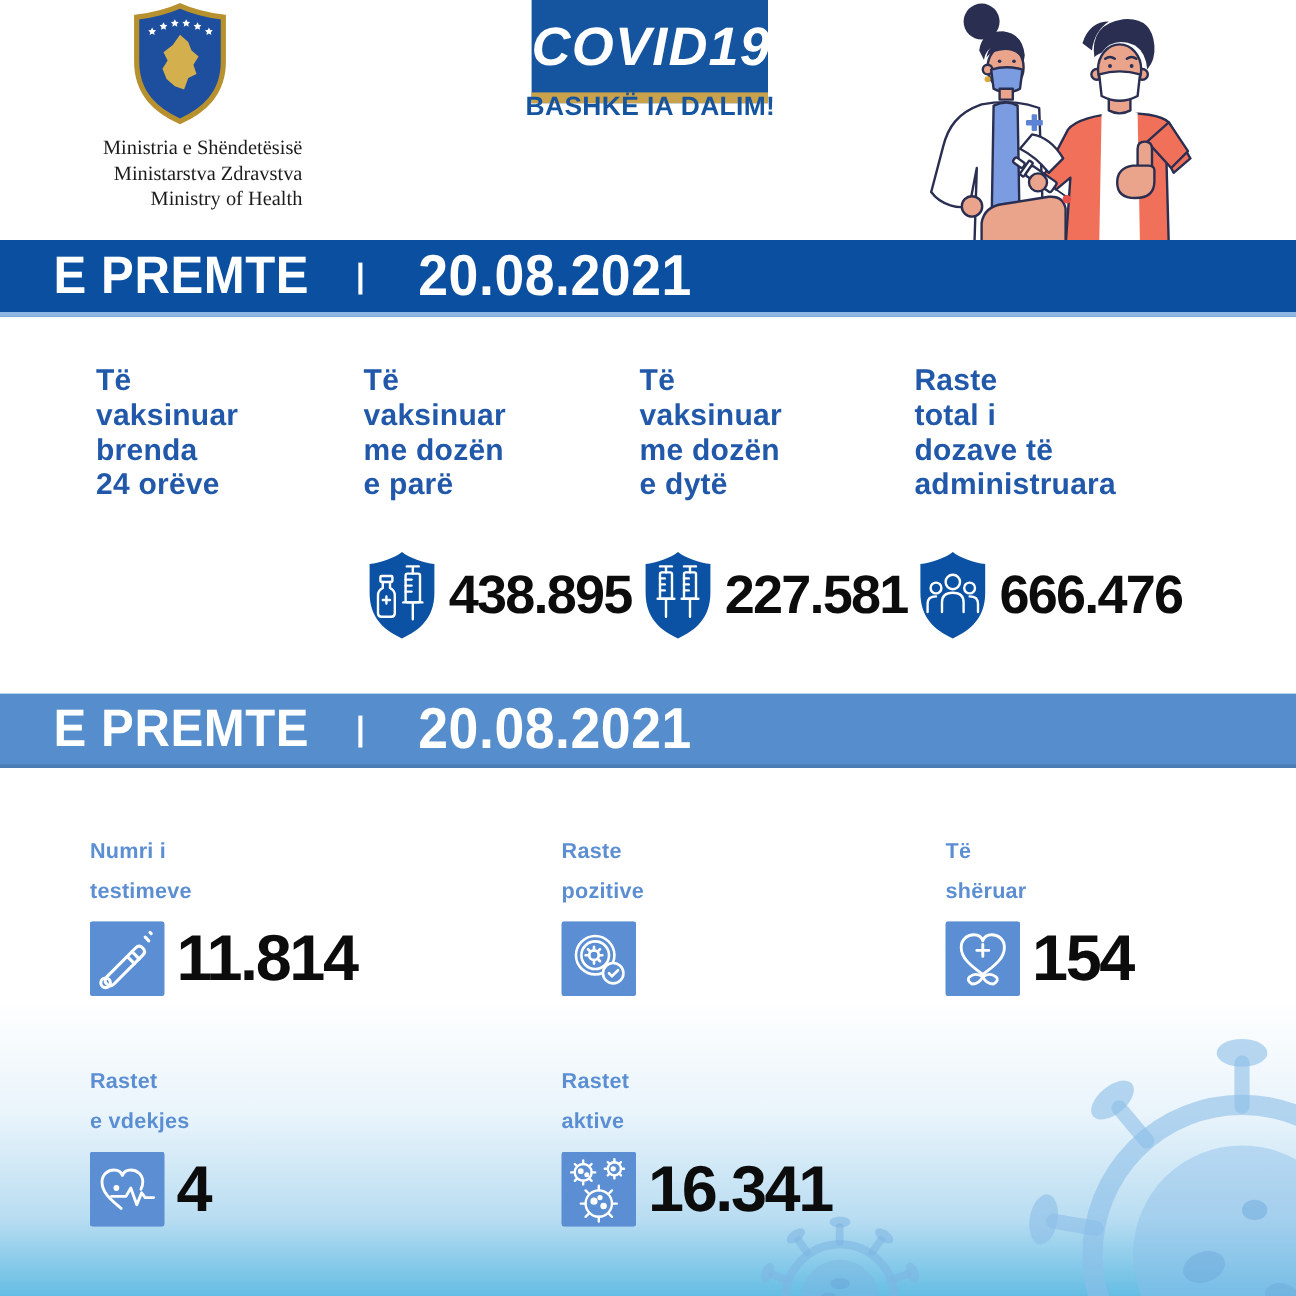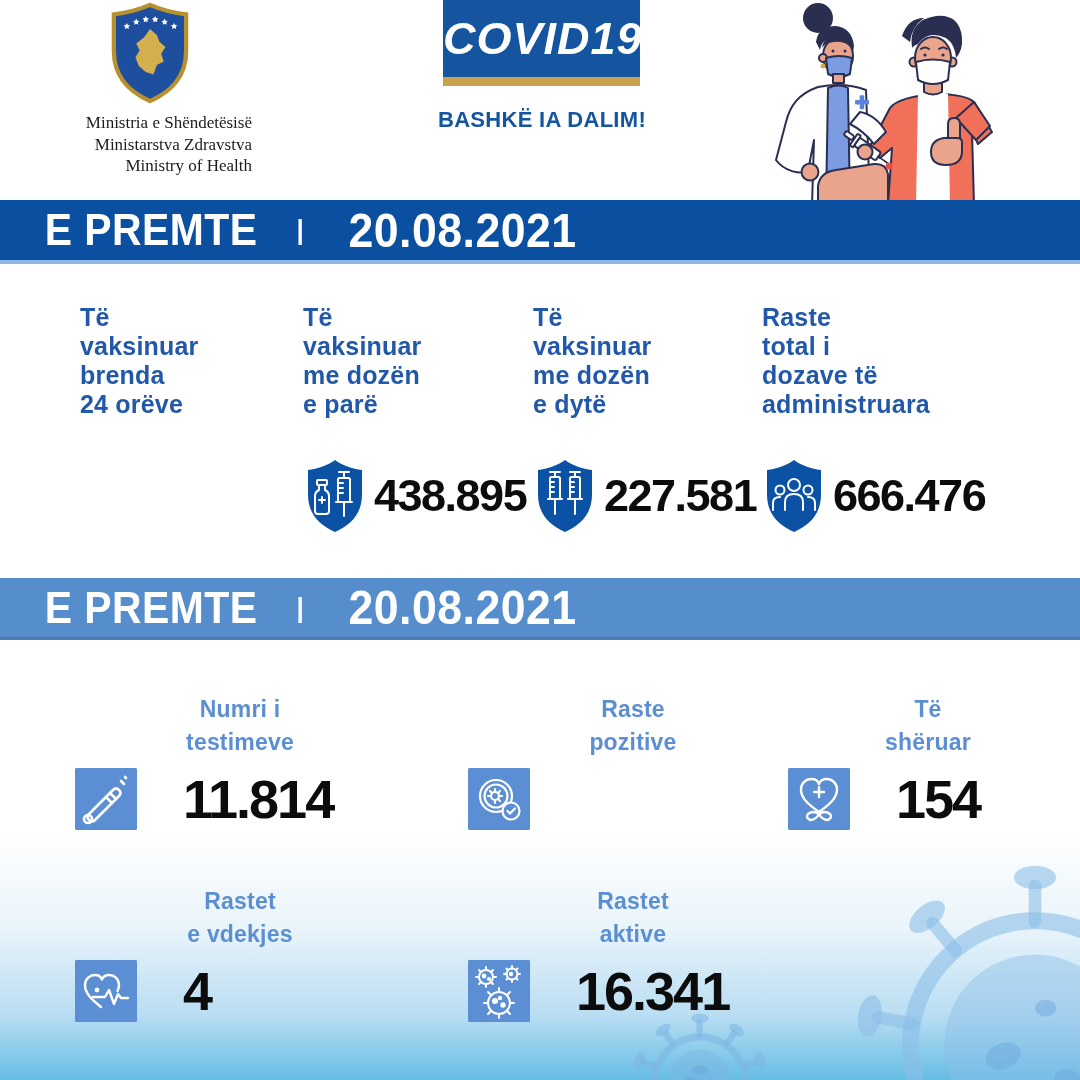--- a/index.html
+++ b/index.html
@@ -8,40 +8,40 @@
     background:linear-gradient(180deg,#ffffff 0%,#ffffff 77%,#e9f4fb 86%,#b9ddf2 94%,#65bde4 100%);
     font-family:"Liberation Sans",sans-serif;
   }
   
   .ministry{position:absolute;left:48px;top:0;width:204px;text-align:right;}
   .ministry svg{display:block;margin:0 auto;}
   .ministry-text{margin-top:6px;font-family:"Liberation Serif",serif;font-size:17px;line-height:21.5px;color:#1c1c1c;}
   .covid-badge{position:absolute;left:443px;top:0;width:197px;height:86px;background:#15549f;}
   .covid-badge .title{display:block;text-align:left;line-height:77px;color:#ffffff;font-size:45px;font-weight:bold;letter-spacing:1px;font-style:italic;}
   .covid-badge .gold{position:absolute;left:0;bottom:0;width:100%;height:9px;background:#c9a24b;}
-  .slogan{position:absolute;left:427px;top:107px;width:230px;text-align:center;color:#15549f;font-size:22px;font-weight:bold;letter-spacing:.3px;}
+  .slogan{position:absolute;left:427px;top:76px;width:230px;text-align:center;color:#15549f;font-size:22px;font-weight:bold;letter-spacing:.3px;}
   .illustration{position:absolute;left:752px;top:0;}
   
   .banner{position:absolute;left:0;width:1080px;display:flex;align-items:center;box-sizing:border-box;color:#fff;text-align:center;}
   .banner-inner{display:flex;align-items:center;transform:scaleX(.93);transform-origin:left center;}
   .banner1{top:200px;height:64px;background:#0a4fa0;border-bottom:4px solid #8fb7e4;}
   .banner2{top:578px;height:62px;background:#568ecd;border-bottom:3px solid #4a7cb5;}
   .banner .day{margin-left:48px;font-size:44px;font-weight:bold;letter-spacing:.5px;}
   .banner .sep{margin-left:42px;font-size:28px;font-weight:600;}
   .banner .date{margin-left:48px;font-size:48px;font-weight:bold;letter-spacing:.5px;}
   
   .v-col{position:absolute;top:303px;width:235px;height:245px;}
   .v-label{font-size:25px;line-height:29px;font-weight:bold;color:#2158a9;white-space:pre-line;letter-spacing:.2px;}
   .v-stat{position:absolute;top:155px;left:0;display:flex;align-items:center;gap:7px;}
   .v-num{font-size:45px;font-weight:bold;color:#0c0c0c;letter-spacing:-1.5px;}
   
   .c-col{position:absolute;width:330px;}
-  .c-label{font-size:23px;line-height:33px;font-weight:bold;color:#5b8ed2;white-space:pre-line;letter-spacing:.2px;text-align:center;}
+  .c-label{font-size:18px;line-height:33px;font-weight:bold;color:#5b8ed2;white-space:pre-line;letter-spacing:.2px;}
   .c-stat{display:flex;align-items:center;gap:10px;margin-top:9px;}
-  .c-num{font-size:54px;font-weight:bold;color:#0c0c0c;letter-spacing:-2px;margin-left:36px;}
+  .c-num{font-size:54px;font-weight:bold;color:#0c0c0c;letter-spacing:-2px;}
   .sq{width:62px;height:62px;background:#5b8ed2;border-radius:2px;flex:0 0 auto;}
   .watermark{position:absolute;pointer-events:none;}
 </style>
 </head>
 <body>
 
 <div class="canvas">
 
   <svg class="watermark" style="left:845px;top:850px;" width="380" height="380" viewBox="0 0 360 360">
     <g fill="rgba(140,190,232,0.60)">

